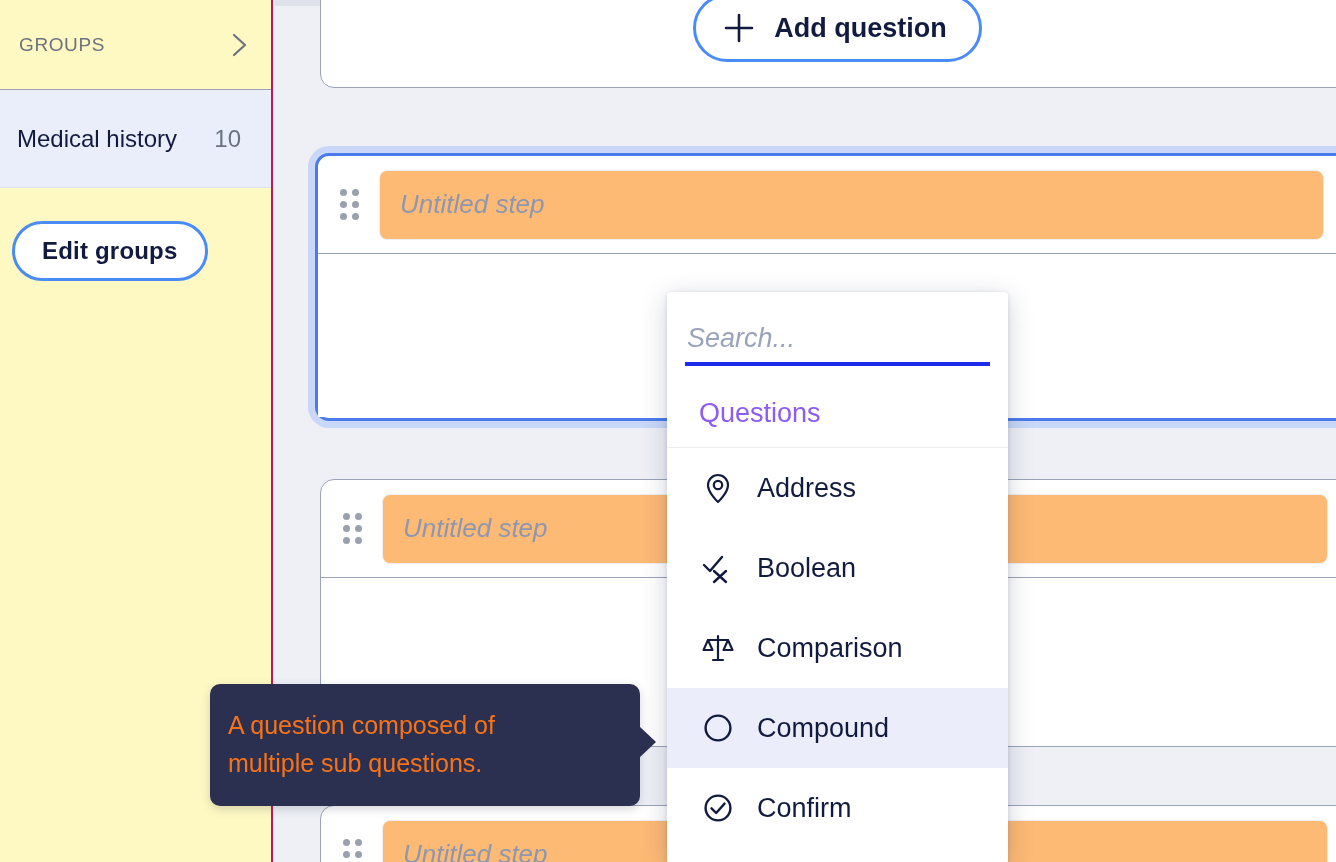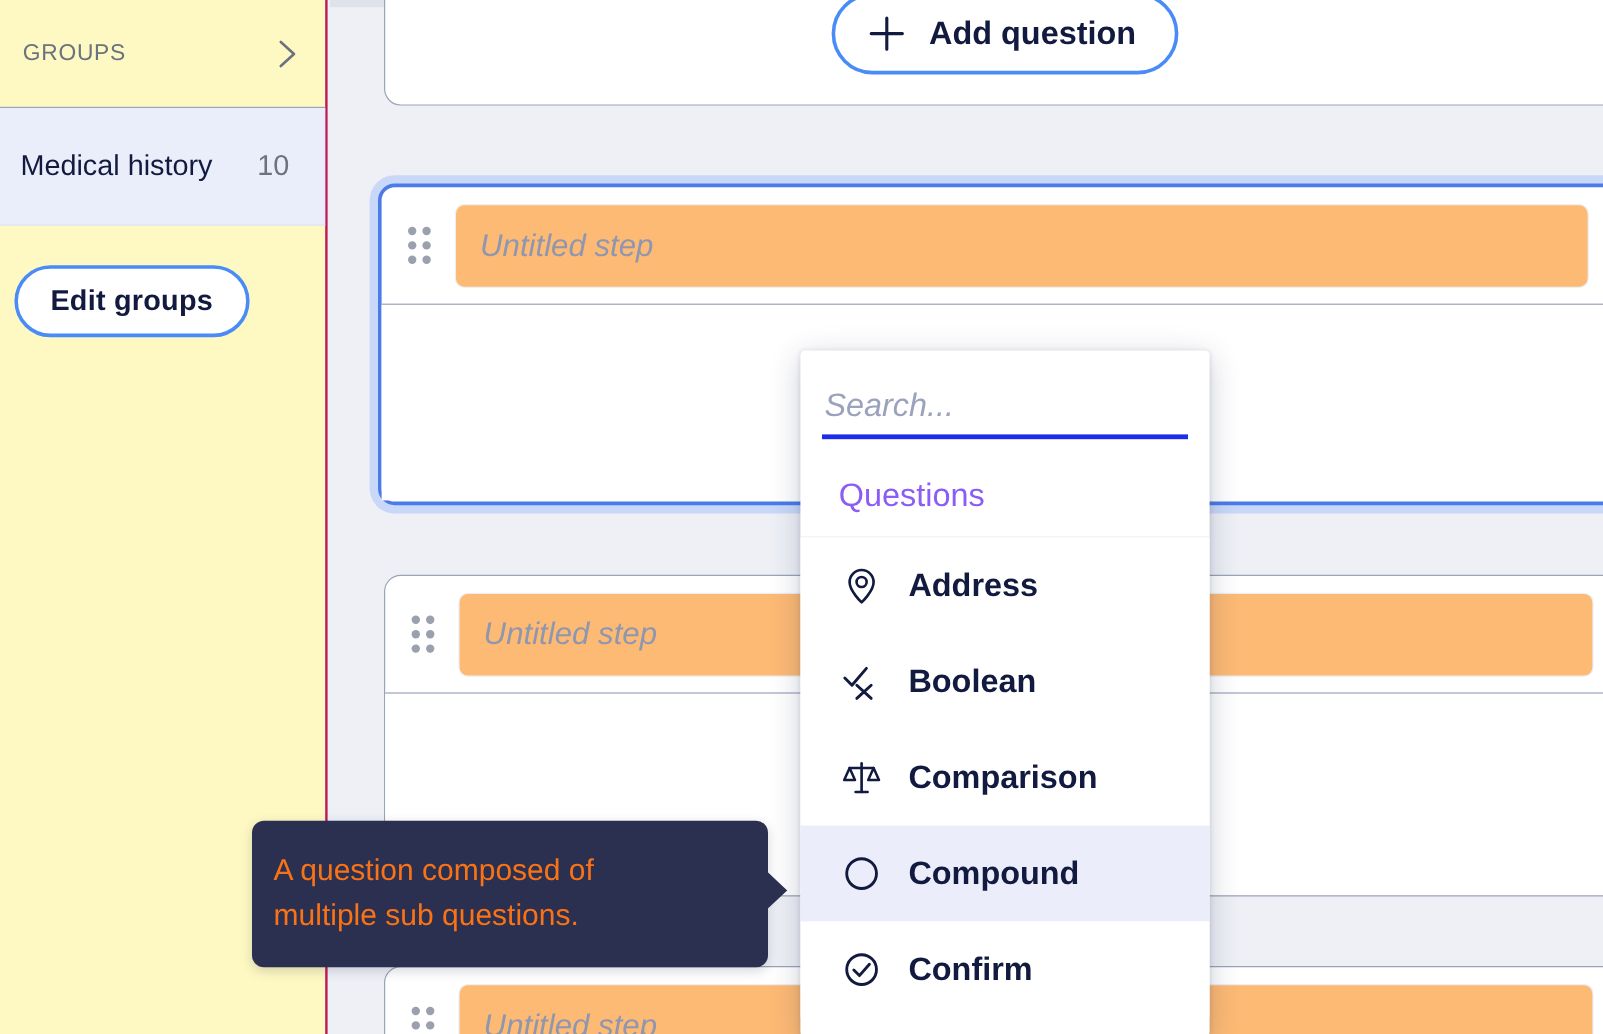--- a/index.html
+++ b/index.html
@@ -253,21 +253,21 @@
     padding-left: 34px;
     gap: 22px;
     cursor: pointer;
     background: #ffffff;
   }
   .menu-item.active { background: #ebeefa; }
   .menu-item-icon { width: 34px; height: 34px; flex: none; display: block; }
   .menu-item-label {
     font-size: 27px;
     color: #121b3f;
-    font-weight: 700;
+    font-weight: 400;
     text-align: right;
   }
 
   
   #tooltip {
     position: absolute;
     left: 210px; top: 684px;
     width: 430px;
     padding: 22px 26px 24px 18px;
     background: #2b3050;

